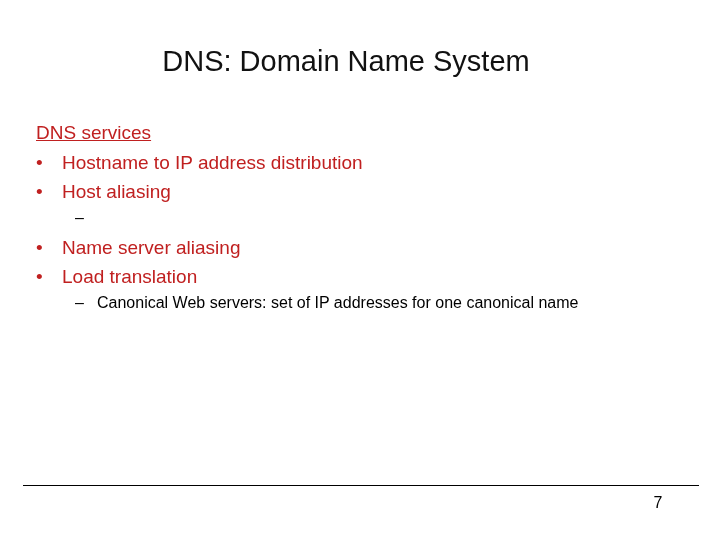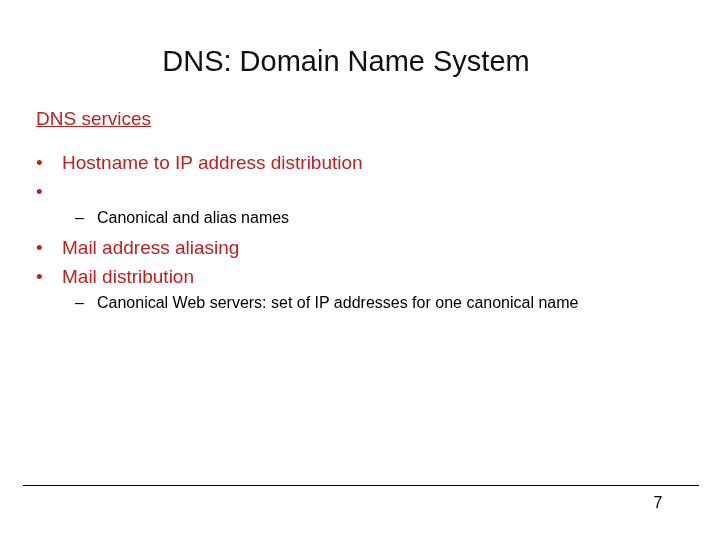--- a/index.html
+++ b/index.html
@@ -22,21 +22,21 @@
     left: 0;
     width: 692px;
     text-align: center;
     font-size: 29px;
     line-height: 32px;
     color: #111111;
     white-space: nowrap;
   }
   .heading {
     position: absolute;
-    top: 107px;
+    top: 121px;
     left: 36px;
     font-size: 19px;
     line-height: 24px;
     color: #c02020;
     text-decoration: underline;
     white-space: nowrap;
   }
   .line {
     position: absolute;
     left: 36px;
@@ -91,35 +91,35 @@
 
   <div class="heading">DNS services</div>
 
   <div class="line bullet" style="top:151px">
     <span class="glyph">•</span>
     <span>Hostname to IP address distribution</span>
   </div>
 
   <div class="line bullet" style="top:180px">
     <span class="glyph">•</span>
+    <span>Host aliasing</span>
   </div>
 
   <div class="line sub" style="top:207px">
     <span class="glyph">–</span>
-    <span>Canonical and alias names</span>
   </div>
 
   <div class="line bullet" style="top:236px">
     <span class="glyph">•</span>
-    <span>Mail address aliasing</span>
+    <span>Name server aliasing</span>
   </div>
 
   <div class="line bullet" style="top:265px">
     <span class="glyph">•</span>
-    <span>Mail distribution</span>
+    <span>Load translation</span>
   </div>
 
   <div class="line sub" style="top:292px">
     <span class="glyph">–</span>
     <span>Canonical Web servers: set of IP addresses for one canonical name</span>
   </div>
 
   <div class="footer-rule"></div>
 
   <div class="page-number">7</div>

